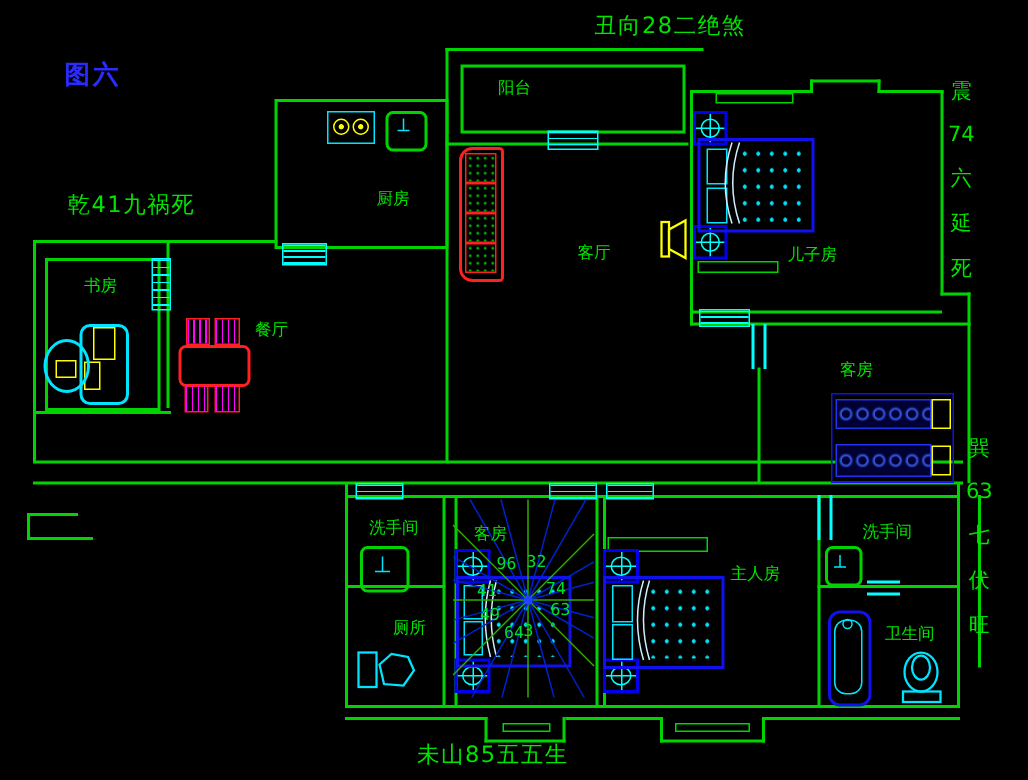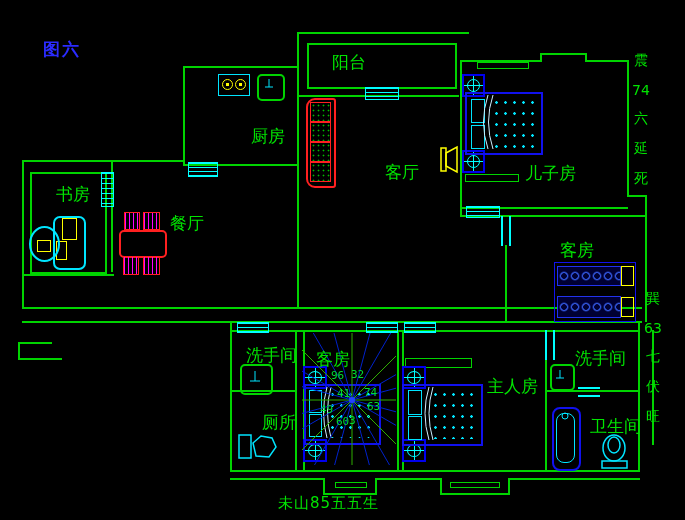--- a/index.html
+++ b/index.html
@@ -1,21 +1,21 @@
 <!DOCTYPE html>
 <html><head>
 <meta charset="utf-8">
 <style>
   html,body{margin:0;padding:0;background:#000;}
   #plan{position:relative;width:685px;height:520px;background:#000;overflow:hidden;
         font-family:"DejaVu Sans","Liberation Sans",sans-serif;}
   .w{position:absolute;background:#00d400;}
   .box{position:absolute;border:2px solid #00d400;background:transparent;}
   .box1{position:absolute;border:1px solid #00d400;background:transparent;}
-  .lbl{position:absolute;color:#00e400;font-size:17px;line-height:1.1;white-space:nowrap;text-align:right;}
+  .lbl{position:absolute;color:#00e400;font-size:11px;line-height:1.1;white-space:nowrap;text-align:right;}
   .fs{position:absolute;color:#00e400;font-size:15px;letter-spacing:1px;white-space:nowrap;}
   .vt{position:absolute;display:flex;flex-direction:column;align-items:center;gap:12px;
       color:#00e400;font-size:14px;}
   .figttl{position:absolute;color:#2b2bff;font-size:17px;font-weight:bold;letter-spacing:2px;}
   .winh{position:absolute;border:1px solid #00ffff;
         background:repeating-linear-gradient(to bottom,#00ffff 0 1px,transparent 1px 4px);}
   .winv{position:absolute;border:1px solid #00ffff;
         background:repeating-linear-gradient(to bottom,#00ffff 0 1px,transparent 1px 5px);}
   .doorv{position:absolute;border-left:2px solid #00ffff;border-right:2px solid #00ffff;}
   .doorh{position:absolute;border-top:2px solid #00ffff;border-bottom:2px solid #00ffff;}
@@ -241,20 +241,22 @@
         <line x1="352" y1="400" x2="370.0" y2="333.0" stroke="#0022cc" stroke-width="1"></line>
         <line x1="352" y1="400" x2="390.7" y2="333.0" stroke="#0022cc" stroke-width="1"></line>
         <line x1="352" y1="400" x2="396.0" y2="356.0" stroke="#2fae00" stroke-width="1"></line>
         <line x1="352" y1="400" x2="396.0" y2="374.6" stroke="#0022cc" stroke-width="1"></line>
         <line x1="352" y1="400" x2="396.0" y2="388.2" stroke="#0022cc" stroke-width="1"></line>
       </g>
     <circle cx="352" cy="400" r="3" fill="#2244ff"></circle>
   </svg>
 
   <div class="figttl" style="left:43px;top:38px">图六</div>
+  <div class="fs" style="left:396px;top:8px">丑向28二绝煞</div>
+  <div class="fs" style="left:45px;top:127px">乾41九祸死</div>
   <div class="fs" style="left:278px;top:494px">未山85五五生</div>
   <div class="vt" style="left:632px;top:52px">
     <span>震</span>
     <span>74</span>
     <span>六</span>
     <span>延</span>
     <span>死</span>
   </div>
   <div class="vt" style="left:644px;top:290px">
     <span>巽</span>
@@ -276,16 +278,16 @@
   <div class="lbl" style="left:316px;top:350px">客房</div>
   <div class="lbl" style="left:487px;top:377px">主人房</div>
   <div class="lbl" style="left:575px;top:349px">洗手间</div>
   <div class="lbl" style="left:590px;top:417px">卫生间</div>
 
 <span class="lnum" style="left: 331px; top: 369px;">96</span>
     <span class="lnum" style="left: 351px; top: 368px;">32</span>
     <span class="lnum" style="left: 364px; top: 386px;">74</span>
     <span class="lnum" style="left: 367px; top: 400px;">63</span>
     <span class="lnum" style="left: 349px; top: 414px;">3</span>
-    <span class="lnum" style="left: 336px; top: 415px;">60</span>
-    <span class="lnum" style="left: 337px; top: 387px;">41</span>
+    <span class="lnum" style="left: 336px; top: 415px;">64</span>
+    <span class="lnum" style="left: 318px; top: 387px;">41</span>
     <span class="lnum" style="left: 320px; top: 403px;">49</span>
   </div>
 
 </body></html>

